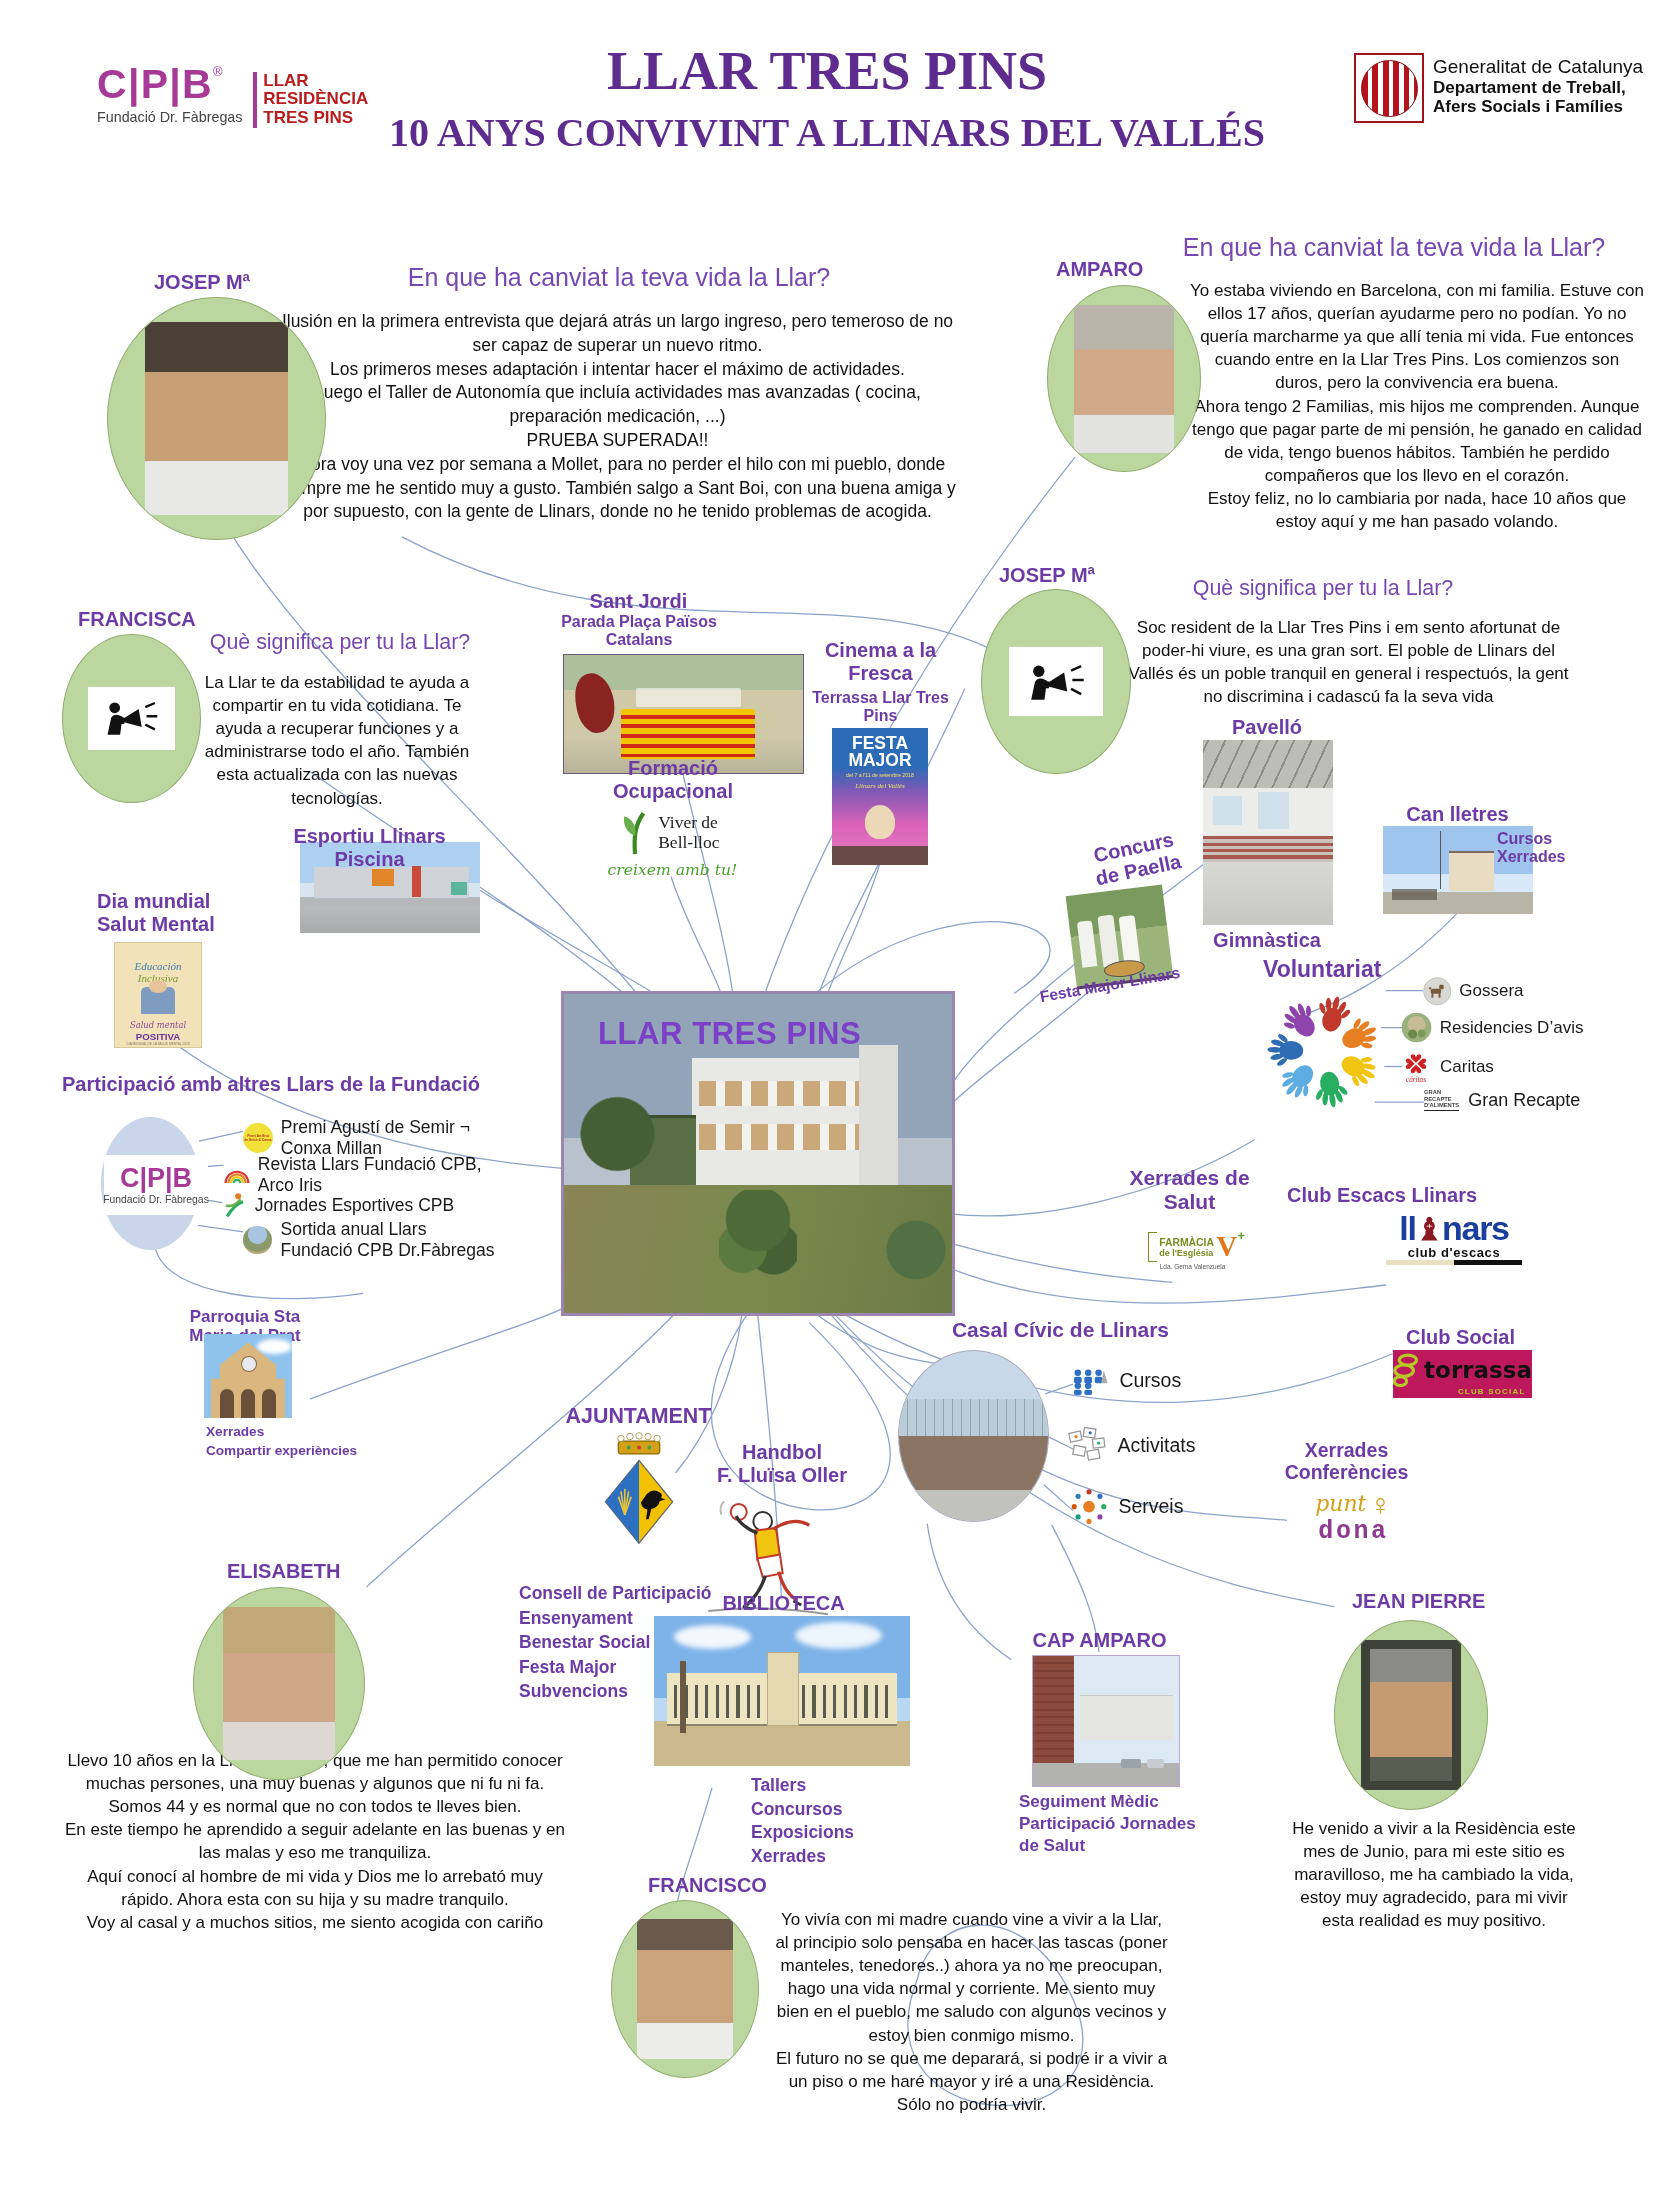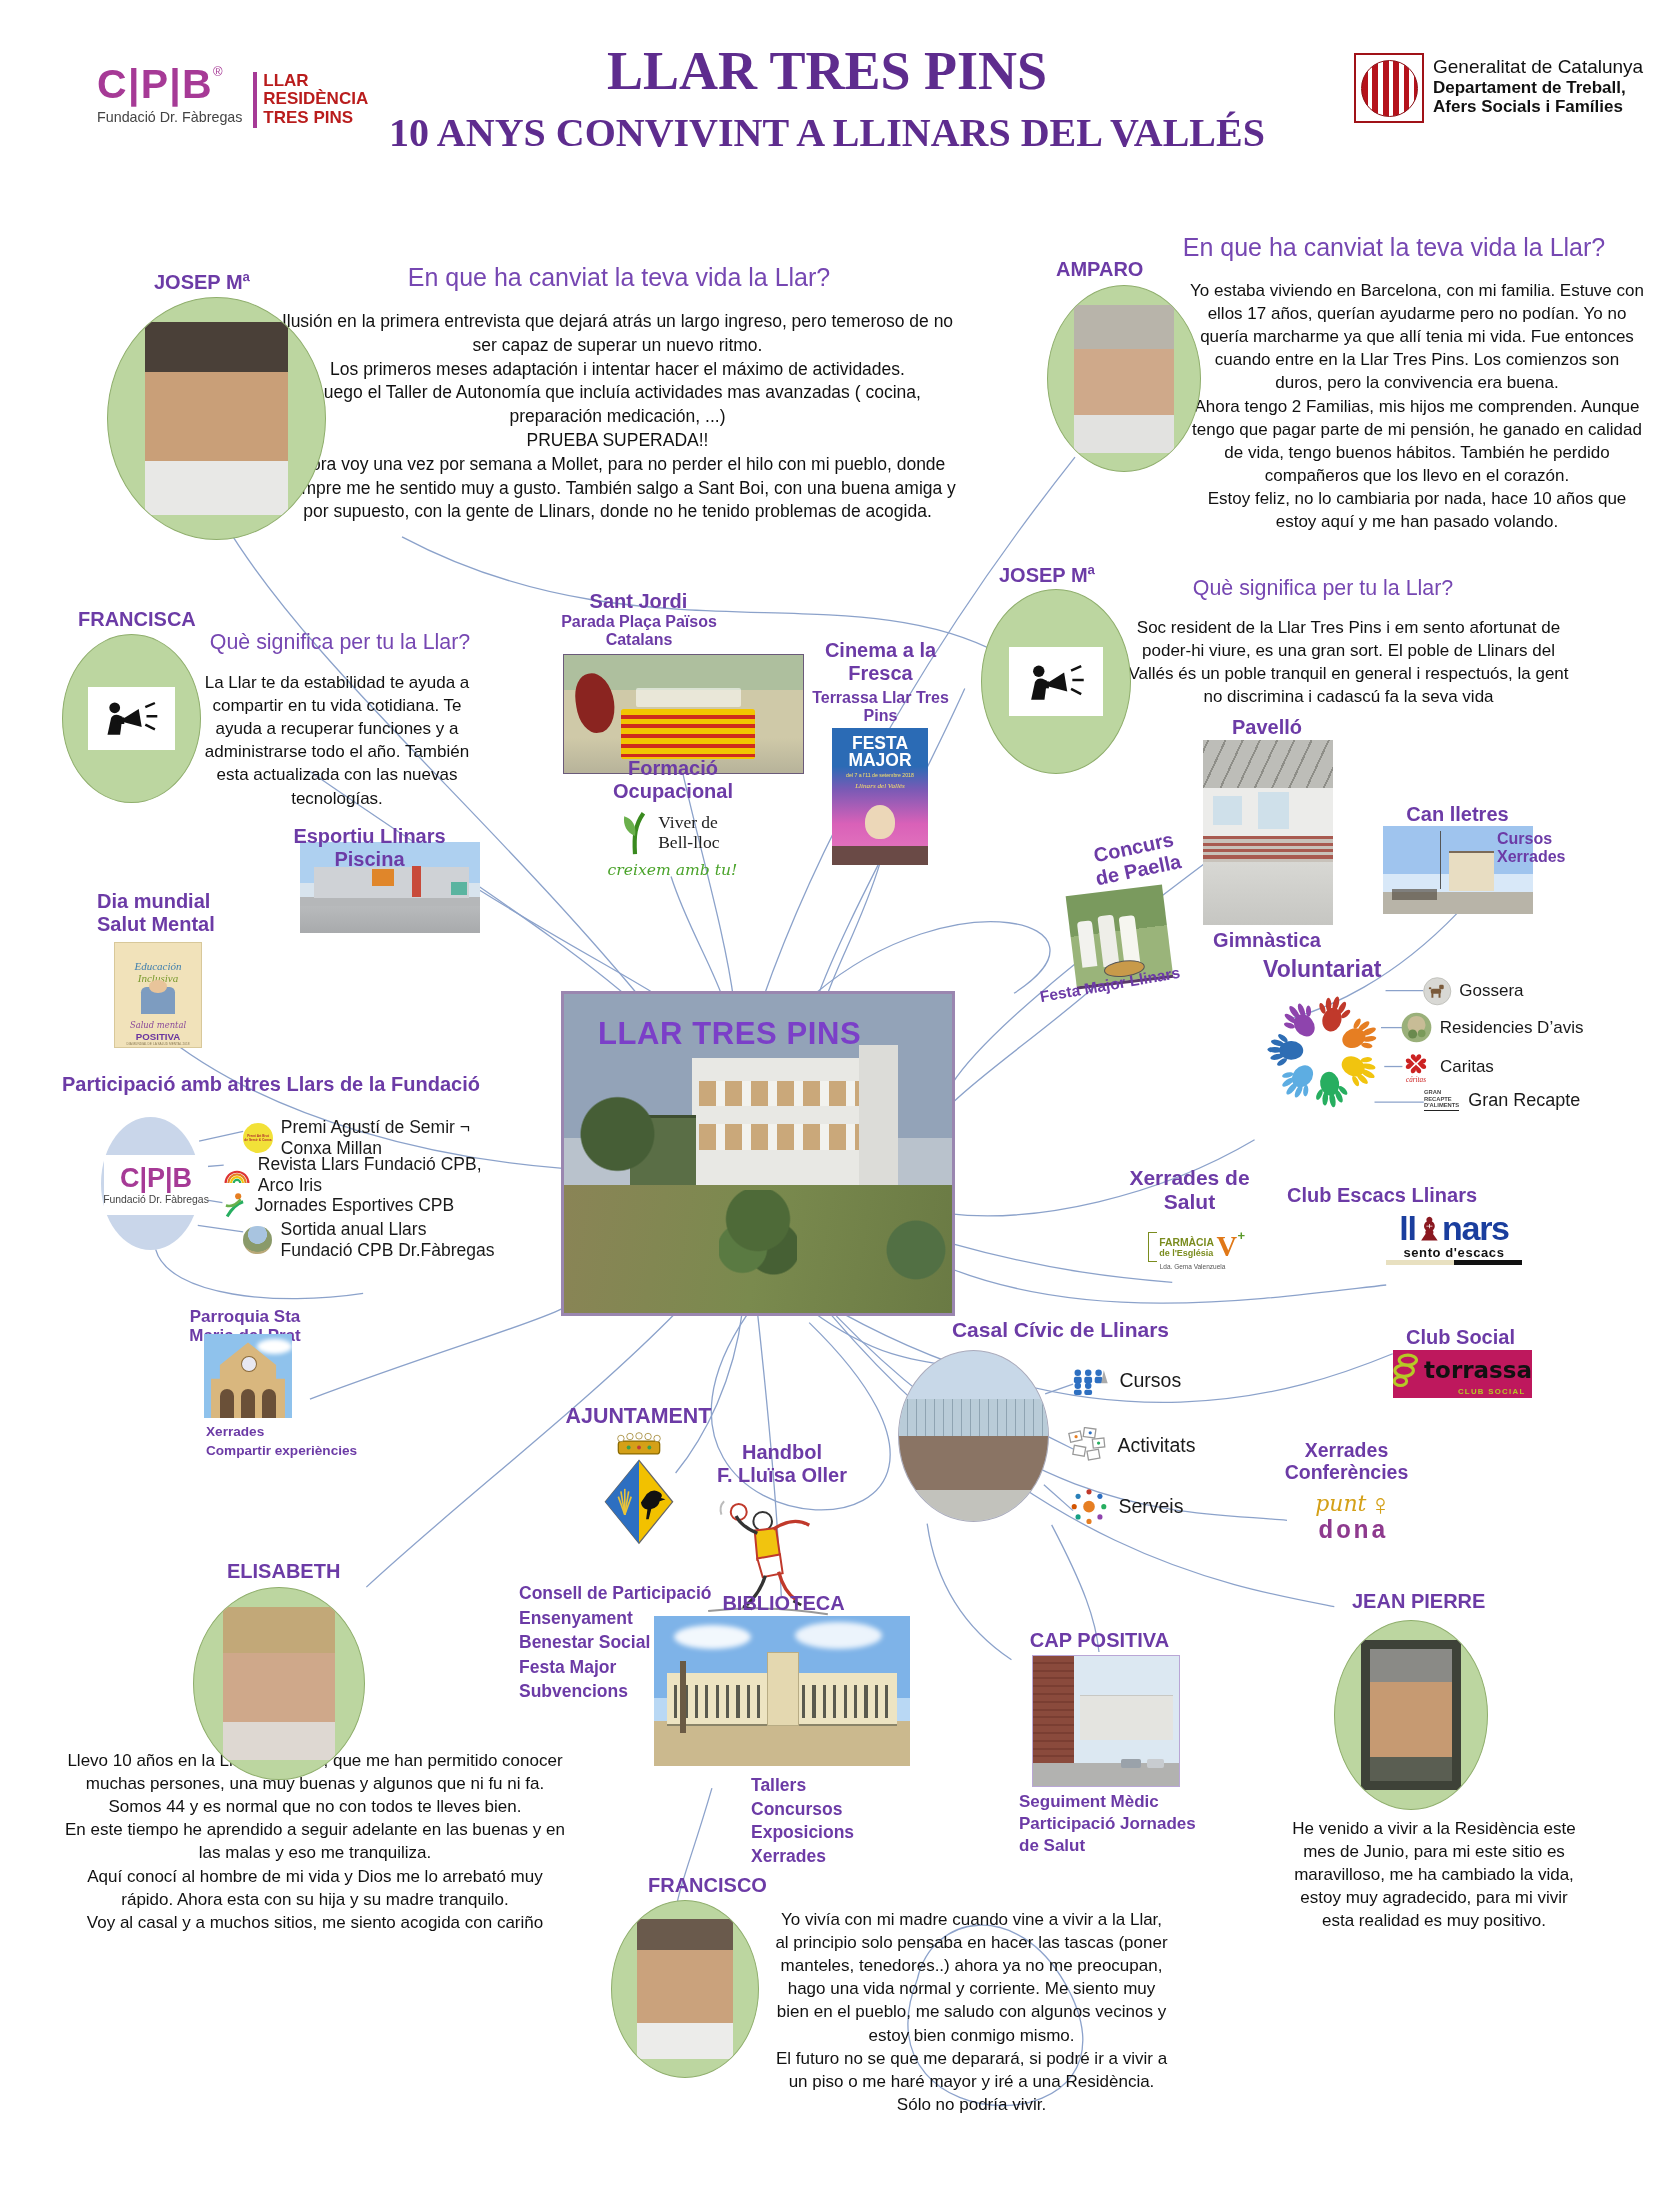--- a/index.html
+++ b/index.html
@@ -396,21 +396,21 @@
       </div>
     </div>
     <div style="color:#555;font-size:6.5px">Lda. Gema Valenzuela</div>
   </div>
 
   <div class="abs ntitle" style="left:1287px;top:1184px;font-size:20px;white-space:nowrap">Club Escacs Llinars</div>
   <div class="abs" style="left:1386px;top:1211px;width:136px;text-align:center;background:#fff">
     <div style="font-weight:bold;font-size:34px;line-height:1;color:#1a3e9e;letter-spacing:-1.3px">
       <span>ll</span><span style="color:#8a1820;font-size:31px">♝</span><span>nars</span>
     </div>
-    <div style="font-size:13px;font-weight:bold;color:#111;letter-spacing:0.6px">sento d'escacs</div>
+    <div style="font-size:13px;font-weight:bold;color:#111;letter-spacing:0.6px">club d'escacs</div>
     <div style="display:flex;height:5.2px">
         <div style="flex:1;background:#e8e0c0"></div>
         <div style="flex:1;background:#111"></div>
       </div>
   </div>
 
   <div class="abs ntitle ctr pre" style="left:167px;top:1307px;width:156px;font-size:17px">Parroquia Sta
 Maria del Prat</div>
   <div class="photo" style="left:204px;top:1334px;width:88px;height:84px;background:#8fc2ec">
     <div class="abs" style="left:60%;top:6%;width:40%;height:18%;background:#fff;border-radius:50%;filter:blur(1.9px)"></div>
@@ -576,21 +576,21 @@
     <div class="abs" style="left:58%;top:46%;width:34%;height:22%;background:repeating-linear-gradient(90deg,#5a5a4e 0 3.2px,#ede4c2 3.2px 10.4px)"></div>
     <div class="abs" style="left:10%;top:30%;width:6.5px;height:48%;background:#6a5a44"></div>
   </div>
   <div class="abs" style="left:751px;top:1774px">
     <div class="listitem" style="font-size:17.5px;line-height:1.35">Tallers</div>
     <div class="listitem" style="font-size:17.5px;line-height:1.35">Concursos</div>
     <div class="listitem" style="font-size:17.5px;line-height:1.35">Exposicions</div>
     <div class="listitem" style="font-size:17.5px;line-height:1.35">Xerrades</div>
   </div>
 
-  <div class="abs ntitle ctr" style="left:1015px;top:1629px;width:169px;font-size:20px;white-space:nowrap">CAP POSITIVA</div>
+  <div class="abs ntitle ctr" style="left:1015px;top:1629px;width:169px;font-size:20px;white-space:nowrap">CAP AMPARO</div>
   <div class="photo" style="left:1032px;top:1655px;width:146px;height:130px;border:1.3px solid #b9a6d6;background:#dce8f2">
     <div class="abs" style="left:0;top:0;width:28%;height:82%;background:repeating-linear-gradient(180deg,#8a4a3c 0 5.8px,#7a3e32 5.8px 7.8px)"></div>
     <div class="abs" style="left:32%;right:4%;top:30%;height:34%;background:#e4e4e0;border-top:1.9px solid #c8c8c4"></div>
     <div class="abs" style="left:0;bottom:0;width:100%;height:18%;background:#b2b2b0"></div>
     <div class="abs" style="left:60%;bottom:14%;width:14%;height:7%;background:#9aa2aa;border-radius:1.9px"></div>
     <div class="abs" style="left:78%;bottom:14%;width:12%;height:7%;background:#c8ccd0;border-radius:1.9px"></div>
   </div>
   <div class="abs" style="left:1019px;top:1791px;width:188px">
     <div class="listitem" style="font-size:17px;line-height:1.3">Seguiment Mèdic</div>
     <div class="listitem" style="font-size:17px;line-height:1.3">Participació Jornades de Salut</div>

